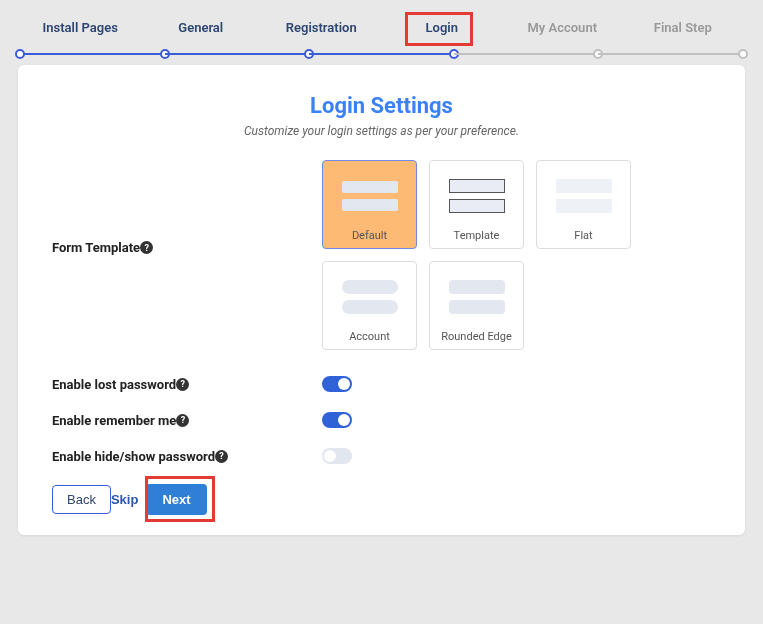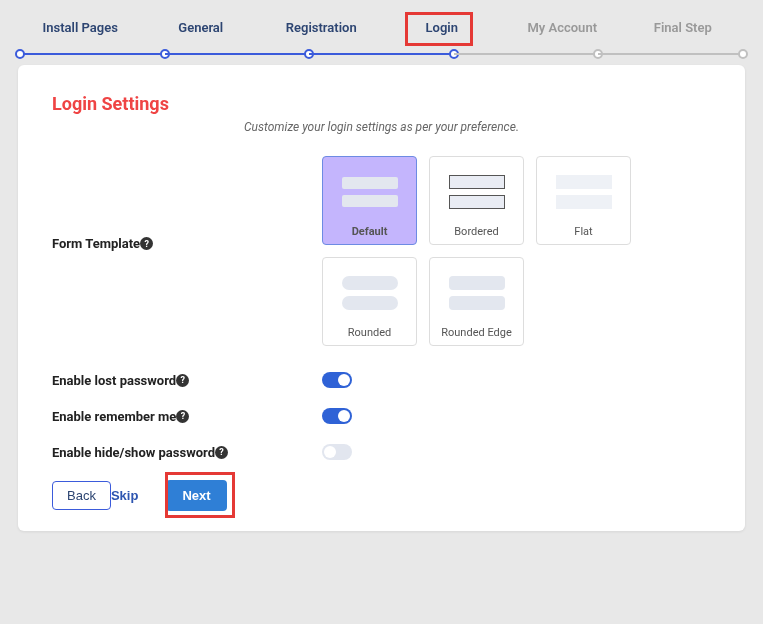--- a/index.html
+++ b/index.html
@@ -73,24 +73,25 @@
       pointer-events: none;
     }
     .card {
       background: #fff;
       border-radius: 6px;
       margin: 10px 18px 18px 18px;
       padding: 28px 34px 20px 34px;
       box-shadow: 0 1px 3px rgba(0,0,0,0.08);
     }
     .card h2 {
-      font-size: 18px;
-      color: #ef4444;
+      font-size: 22px;
+      color: #3b82f6;
       font-weight: 700;
       margin-bottom: 6px;
+      text-align: center;
     }
     .subtitle {
       font-size: 12px;
       font-style: italic;
       color: #666;
       margin-bottom: 22px;
       text-align: center;
     }
     .row {
       display: flex;
@@ -127,21 +128,21 @@
     }
     .template-tile {
       width: 95px;
       border: 1px solid #ddd;
       border-radius: 4px;
       padding: 10px 10px 6px 10px;
       text-align: center;
       cursor: pointer;
       background: #fff;
     }
-    .template-tile.selected { border-color: #6d8be3; background: #c4b5fd; font-weight: bold; }
+    .template-tile.selected { border-color: #6d8be3; background: #fdba74; }
     .template-preview {
       height: 50px;
       display: flex;
       flex-direction: column;
       justify-content: center;
       gap: 6px;
       align-items: center;
       margin-bottom: 8px;
     }
     .template-preview .bar {
@@ -202,21 +203,21 @@
     .btn-back {
       border: 1px solid #3b5bdb;
       color: #2d4572;
       background: #fff;
       border-radius: 4px;
       padding: 6px 14px;
       font-size: 13px;
       font-weight: 500;
       cursor: pointer;
     }
-    .footer-right { display: flex; align-items: center; gap: 28px; position: relative; }
+    .footer-right { display: flex; align-items: center; gap: 8px; position: relative; }
     .btn-skip {
       color: #2d55b0;
       font-size: 13px;
       font-weight: 600;
       cursor: pointer;
       background: none;
       border: none;
     }
     .btn-next {
       background: #2f7fd6;
@@ -284,35 +285,35 @@
             <div class="bar"></div>
             <div class="bar"></div>
           </div>
         <div class="template-tile-label">Default</div>
       </div>
       <div class="template-tile">
         <div class="template-preview">
             <div class="bar bordered"></div>
             <div class="bar bordered"></div>
           </div>
-        <div class="template-tile-label">Bordered</div>
+        <div class="template-tile-label">Template</div>
       </div>
       <div class="template-tile">
         <div class="template-preview">
             <div class="bar flat"></div>
             <div class="bar flat"></div>
           </div>
         <div class="template-tile-label">Flat</div>
       </div>
       <div class="template-tile">
         <div class="template-preview">
             <div class="bar rounded"></div>
             <div class="bar rounded"></div>
           </div>
-        <div class="template-tile-label">Rounded</div>
+        <div class="template-tile-label">Account</div>
       </div>
       <div class="template-tile">
         <div class="template-preview">
             <div class="bar rounded-edge"></div>
             <div class="bar rounded-edge"></div>
           </div>
         <div class="template-tile-label">Rounded Edge</div>
       </div>
     </div>
   </div>

